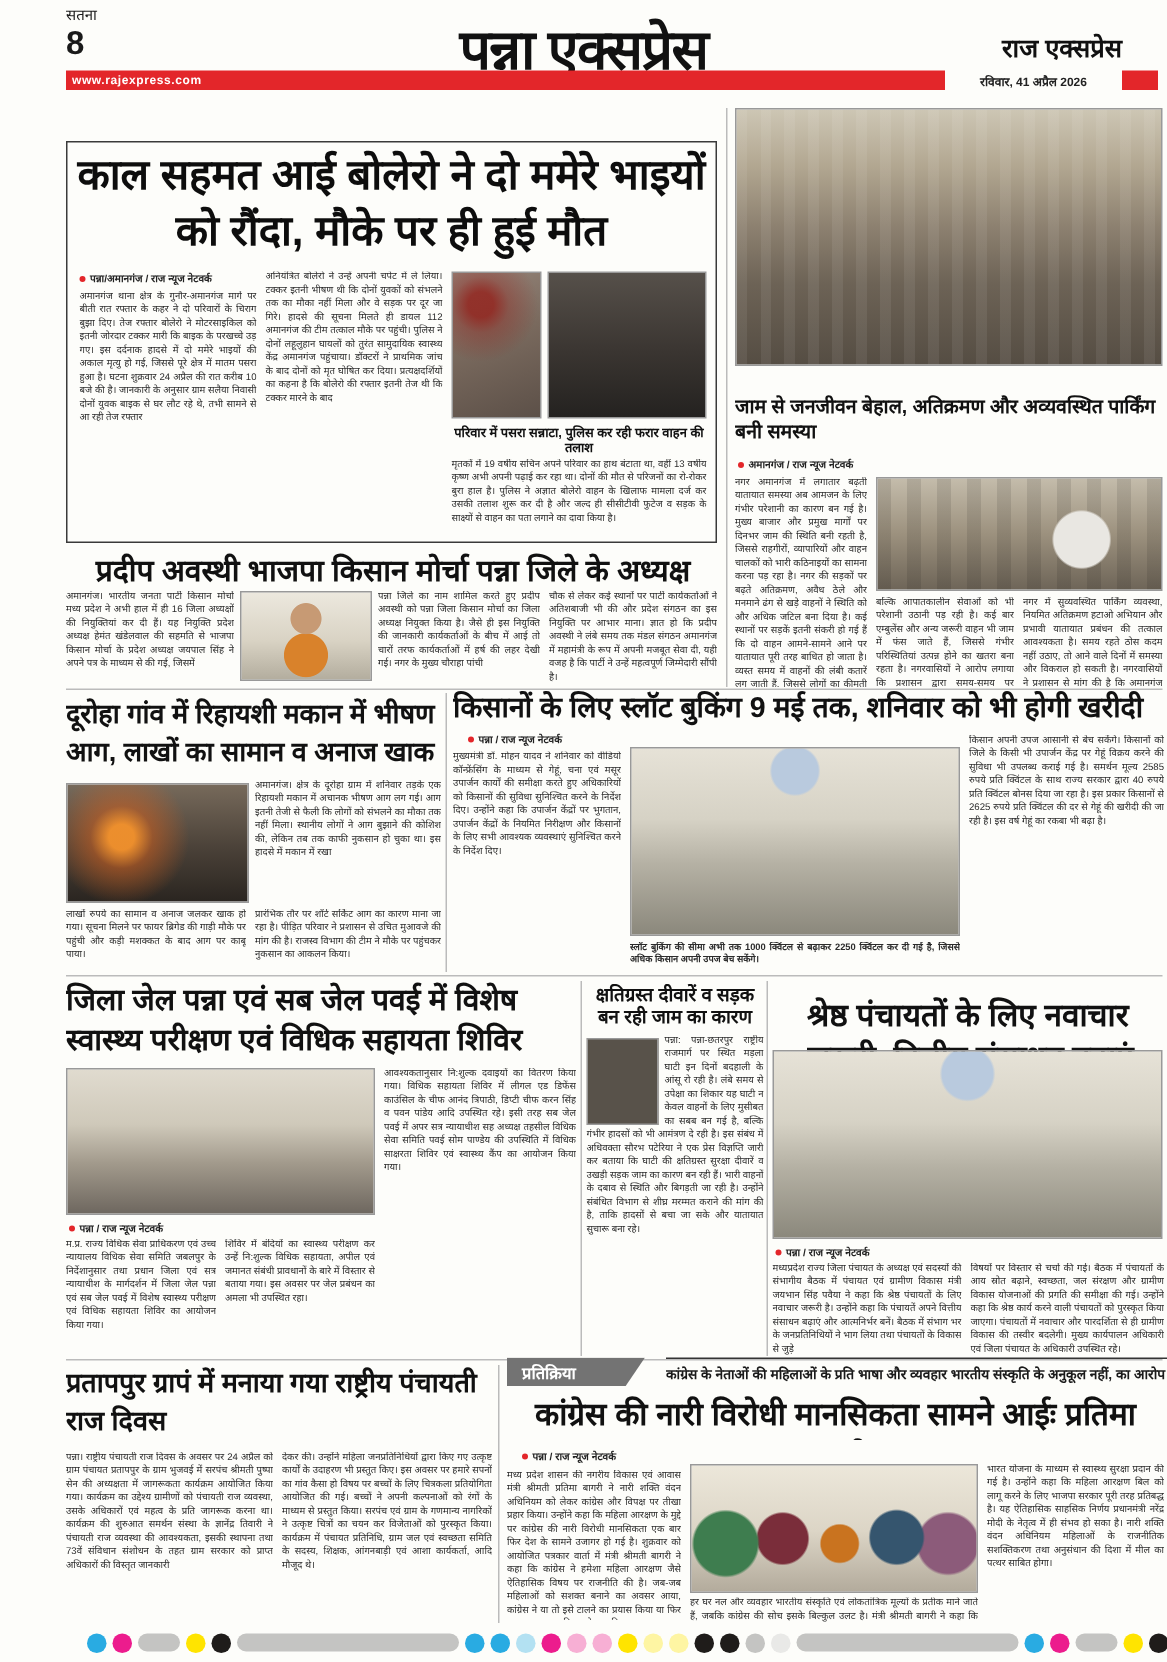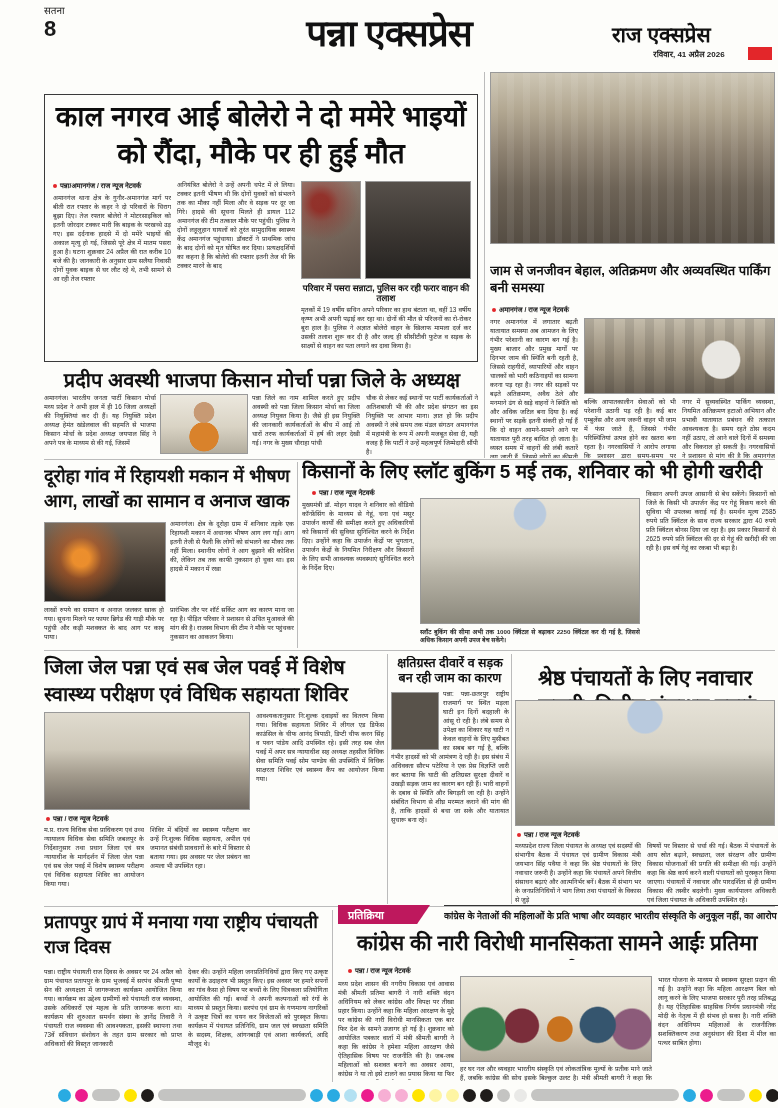--- a/index.html
+++ b/index.html
@@ -5,21 +5,21 @@
   * { margin:0; padding:0; box-sizing:border-box; }
   html,body { background:#e8e8e4; }
   body { font-family:"Liberation Sans","DejaVu Sans",sans-serif; }
   .page { position:relative; width:778px; height:1108px; background:#fdfdfa; margin:0 auto; overflow:hidden; color:#1a1a1a; }
 
   
   .edition { position:absolute; left:44px; top:6px; line-height:1; }
   .edition .ed-name { font-size:10px; font-weight:normal; }
   .edition .ed-num  { font-size:22px; font-weight:800; margin-top:2px; }
   .nameplate { position:absolute; left:209px; top:6px; width:360px; text-align:center; font-size:37px; font-weight:800; letter-spacing:-1px; color:#111; }
-  .masthead  { position:absolute; left:612px; top:20px; width:136px; text-align:left; font-size:21px; font-weight:800; color:#111; }
+  .masthead  { position:absolute; left:612px; top:20px; width:136px; text-align:right; font-size:17px; font-weight:800; color:#111; }
   .redbar { position:absolute; left:44px; top:47px; width:586px; height:13px; background:#e3262a; display:flex; align-items:center; }
   .redbar span { color:#fff; font-size:8px; font-weight:bold; padding-left:4px; letter-spacing:.4px; }
   .dateline { position:absolute; left:634px; top:48px; width:110px; text-align:center; font-size:8px; font-weight:bold; color:#222; }
   .redsquare { position:absolute; left:748px; top:47px; width:24px; height:13px; background:#e3262a; }
 
   
   .body-txt { font-size:6.4px; line-height:1.4; text-align:justify; color:#2c2c2c; overflow:hidden; position:absolute; }
   .byline { position:absolute; font-size:6.8px; font-weight:bold; color:#222; display:flex; align-items:center; gap:3px; }
   .byline .bdot { width:4px; height:4px; border-radius:50%; background:#e3262a; display:inline-block; flex:none; }
   .hl { font-weight:800; color:#111; overflow:hidden; position:absolute; }
@@ -41,21 +41,21 @@
   .ph-traffic1 { background:repeating-linear-gradient(90deg, rgba(255,255,255,.07) 0 7px, transparent 7px 16px), linear-gradient(180deg,#cdc6b4 0%,#b2a791 22%,#8e8271 45%,#6d6356 68%,#554d43 100%); }
   .ph-traffic2 { background:radial-gradient(circle at 72% 55%, #e9e7e2 0 13%, transparent 14%), repeating-linear-gradient(90deg, rgba(0,0,0,.1) 0 9px, transparent 9px 20px), linear-gradient(180deg,#c4bcab 0%,#9c917e 50%,#6e6558 100%); }
   .ph-portrait { background:radial-gradient(circle at 50% 30%, #c79a74 0 17%, transparent 18%), radial-gradient(circle at 50% 72%, #d9822b 0 24%, transparent 25%), linear-gradient(180deg,#ece8de 0%,#d9d3c4 55%,#b3ad9e 100%); }
   .ph-fire { background:radial-gradient(circle at 30% 45%, rgba(244,146,44,.95) 0 9%, rgba(205,96,32,.55) 22%, transparent 48%), linear-gradient(180deg,#776a5b 0%,#4a4138 55%,#2a2520 100%); }
   .ph-meeting { background:radial-gradient(circle at 50% 12%, #b9cade 0 10%, transparent 11%), linear-gradient(180deg,#e6e2d7 0%,#d6d2c5 38%,#b5b1a4 62%,#8b887c 100%); }
   .ph-jail { background:linear-gradient(180deg,#e0dbcf 0%,#cfc9ba 38%,#a29a8c 65%,#6e6warm75f 100%); background:linear-gradient(180deg,#e0dbcf 0%,#cfc9ba 38%,#a29a8c 65%,#6e675f 100%); }
   .ph-advocate { background:radial-gradient(circle at 50% 28%, #b5885f 0 20%, transparent 21%), linear-gradient(180deg,#97908  4,#3e3a34 78%); background-color:#58524a; }
   .ph-women { background:radial-gradient(circle at 12% 62%, #3e7d4f 0 12%, transparent 13%), radial-gradient(circle at 32% 58%, #7a2d3a 0 12%, transparent 13%), radial-gradient(circle at 52% 62%, #c9731f 0 11%, transparent 12%), radial-gradient(circle at 72% 57%, #35556e 0 12%, transparent 13%), radial-gradient(circle at 90% 62%, #8c5b7a 0 11%, transparent 12%), linear-gradient(180deg,#ece7da 0%,#dcd5c6 52%,#b3ab9c 100%); }
 
   
-  .flag { position:absolute; background:#be185d; color:#fff; font-weight:800; font-size:11px; display:flex; align-items:center; padding:0 14px 0 10px; clip-path:polygon(0 0,100% 0,86% 100%,0 100%); }
+  .flag { position:absolute; background:#737373; color:#fff; font-weight:800; font-size:11px; display:flex; align-items:center; padding:0 14px 0 10px; clip-path:polygon(0 0,100% 0,86% 100%,0 100%); }
   .kicker2 { position:absolute; border-top:1.5px solid #333; font-size:9.2px; font-weight:bold; padding-top:3px; white-space:nowrap; overflow:hidden; }
 
   
   .regstrip { position:absolute; left:58px; top:1088px; width:684px; height:14px; display:flex; align-items:center; gap:4px; }
   .regstrip .rdot { width:13px; height:13px; border-radius:50%; flex:none; }
   .regstrip .rbar { height:12px; border-radius:6px; flex:none; }
 
   .adv-float { float:left; width:48px; height:58px; margin:2px 4px 2px 0; border:.5px solid #999; }
   .note-txt { font-size:6.2px; line-height:1.35; color:#2c2c2c; text-align:justify; position:absolute; overflow:hidden; font-weight:bold; }
 </style>
@@ -63,25 +63,28 @@
 <body>
 
 <div class="page">
 
   <div class="edition">
     <div class="ed-name">सतना</div>
     <div class="ed-num">8</div>
   </div>
   <div class="nameplate">पन्ना एक्सप्रेस</div>
   <div class="masthead">राज एक्सप्रेस</div>
+  <div class="redbar">
+    <span>www.rajexpress.com</span>
+  </div>
   <div class="dateline">रविवार, 41 अप्रैल 2026</div>
   <div class="redsquare"></div>
 
   <div class="topbox">
-    <div class="main-hl">काल नगरव आई बोलेरो ने दो ममेरे भाइयों को रौंदा, मौके पर ही हुई मौत</div>
+    <div class="main-hl">काल सहमत आई बोलेरो ने दो ममेरे भाइयों को रौंदा, मौके पर ही हुई मौत</div>
     <div class="byline" style="left:8px; top:86px;">
       <span class="bdot"></span>
       <span>पन्ना/अमानगंज / राज न्यूज नेटवर्क</span>
     </div>
     <div class="body-txt" style="left:8px; top:99px; width:118px; height:158px;">अमानगंज थाना क्षेत्र के गुनौर-अमानगंज मार्ग पर बीती रात रफ्तार के कहर ने दो परिवारों के चिराग बुझा दिए। तेज रफ्तार बोलेरो ने मोटरसाइकिल को इतनी जोरदार टक्कर मारी कि बाइक के परखच्चे उड़ गए। इस दर्दनाक हादसे में दो ममेरे भाइयों की अकाल मृत्यु हो गई, जिससे पूरे क्षेत्र में मातम पसरा हुआ है। घटना शुक्रवार 24 अप्रैल की रात करीब 10 बजे की है। जानकारी के अनुसार ग्राम सलैया निवासी दोनों युवक बाइक से घर लौट रहे थे, तभी सामने से आ रही तेज रफ्तार</div>
     <div class="body-txt" style="left:132px; top:86px; width:118px; height:171px;">अनियंत्रित बोलेरो ने उन्हें अपनी चपेट में ले लिया। टक्कर इतनी भीषण थी कि दोनों युवकों को संभलने तक का मौका नहीं मिला और वे सड़क पर दूर जा गिरे। हादसे की सूचना मिलते ही डायल 112 अमानगंज की टीम तत्काल मौके पर पहुंची। पुलिस ने दोनों लहूलुहान घायलों को तुरंत सामुदायिक स्वास्थ्य केंद्र अमानगंज पहुंचाया। डॉक्टरों ने प्राथमिक जांच के बाद दोनों को मृत घोषित कर दिया। प्रत्यक्षदर्शियों का कहना है कि बोलेरो की रफ्तार इतनी तेज थी कि टक्कर मारने के बाद</div>
     <div class="ph ph-victim" style="left:256px; top:86px; width:60px; height:98px;"></div>
     <div class="ph ph-scene" style="left:320px; top:86px; width:106px; height:98px;"></div>
     <div class="caption-strong" style="left:256px; top:188px; width:170px; height:22px;">परिवार में पसरा सन्नाटा, पुलिस कर रही फरार वाहन की तलाश</div>
     <div class="body-txt" style="left:256px; top:211px; width:170px; height:46px;">मृतकों में 19 वर्षीय सचिन अपने परिवार का हाथ बंटाता था, वहीं 13 वर्षीय कृष्ण अभी अपनी पढ़ाई कर रहा था। दोनों की मौत से परिजनों का रो-रोकर बुरा हाल है। पुलिस ने अज्ञात बोलेरो वाहन के खिलाफ मामला दर्ज कर उसकी तलाश शुरू कर दी है और जल्द ही सीसीटीवी फुटेज व सड़क के साक्ष्यों से वाहन का पता लगाने का दावा किया है।</div>
@@ -107,21 +110,21 @@
 
   <div class="hrule" style="left:44px; top:459px; width:731px;"></div>
 
   <div class="hl" style="left:44px; top:464px; width:250px; height:54px; font-size:18px; line-height:1.4;">दूरोहा गांव में रिहायशी मकान में भीषण आग, लाखों का सामान व अनाज खाक</div>
   <div class="ph ph-fire" style="left:44px; top:522px; width:122px; height:80px;"></div>
   <div class="body-txt" style="left:170px; top:520px; width:124px; height:84px;">अमानगंज। क्षेत्र के दूरोहा ग्राम में शनिवार तड़के एक रिहायशी मकान में अचानक भीषण आग लग गई। आग इतनी तेजी से फैली कि लोगों को संभलने का मौका तक नहीं मिला। स्थानीय लोगों ने आग बुझाने की कोशिश की, लेकिन तब तक काफी नुकसान हो चुका था। इस हादसे में मकान में रखा</div>
   <div class="body-txt" style="left:44px; top:606px; width:120px; height:42px;">लाखों रुपये का सामान व अनाज जलकर खाक हो गया। सूचना मिलने पर फायर ब्रिगेड की गाड़ी मौके पर पहुंची और कड़ी मशक्कत के बाद आग पर काबू पाया।</div>
   <div class="body-txt" style="left:170px; top:606px; width:124px; height:42px;">प्रारंभिक तौर पर शॉर्ट सर्किट आग का कारण माना जा रहा है। पीड़ित परिवार ने प्रशासन से उचित मुआवजे की मांग की है। राजस्व विभाग की टीम ने मौके पर पहुंचकर नुकसान का आकलन किया।</div>
 
   <div class="vrule" style="left:297px; top:462px; height:186px;"></div>
-  <div class="hl" style="left:302px; top:458px; width:474px; height:26px; font-size:19px;">किसानों के लिए स्लॉट बुकिंग 5 मई तक, शनिवार को भी होगी खरीदी</div>
+  <div class="hl" style="left:302px; top:458px; width:474px; height:26px; font-size:19px;">किसानों के लिए स्लॉट बुकिंग 9 मई तक, शनिवार को भी होगी खरीदी</div>
   <div class="byline" style="left:312px; top:488px;">
     <span class="bdot"></span>
     <span>पन्ना / राज न्यूज नेटवर्क</span>
   </div>
   <div class="body-txt" style="left:302px; top:501px; width:112px; height:145px;">मुख्यमंत्री डॉ. मोहन यादव ने शनिवार को वीडियो कॉन्फ्रेंसिंग के माध्यम से गेहूं, चना एवं मसूर उपार्जन कार्यों की समीक्षा करते हुए अधिकारियों को किसानों की सुविधा सुनिश्चित करने के निर्देश दिए। उन्होंने कहा कि उपार्जन केंद्रों पर भुगतान, उपार्जन केंद्रों के नियमित निरीक्षण और किसानों के लिए सभी आवश्यक व्यवस्थाएं सुनिश्चित करने के निर्देश दिए।</div>
   <div class="ph ph-meeting" style="left:420px; top:498px; width:220px; height:126px;"></div>
   <div class="body-txt" style="left:646px; top:490px; width:130px; height:156px;">किसान अपनी उपज आसानी से बेच सकेंगे। किसानों को जिले के किसी भी उपार्जन केंद्र पर गेहूं विक्रय करने की सुविधा भी उपलब्ध कराई गई है। समर्थन मूल्य 2585 रुपये प्रति क्विंटल के साथ राज्य सरकार द्वारा 40 रुपये प्रति क्विंटल बोनस दिया जा रहा है। इस प्रकार किसानों से 2625 रुपये प्रति क्विंटल की दर से गेहूं की खरीदी की जा रही है। इस वर्ष गेहूं का रकबा भी बढ़ा है।</div>
   <div class="note-txt" style="left:420px; top:628px; width:220px; height:20px;">स्लॉट बुकिंग की सीमा अभी तक 1000 क्विंटल से बढ़ाकर 2250 क्विंटल कर दी गई है, जिससे अधिक किसान अपनी उपज बेच सकेंगे।</div>
 
   <div class="hrule" style="left:44px; top:650px; width:731px;"></div>

